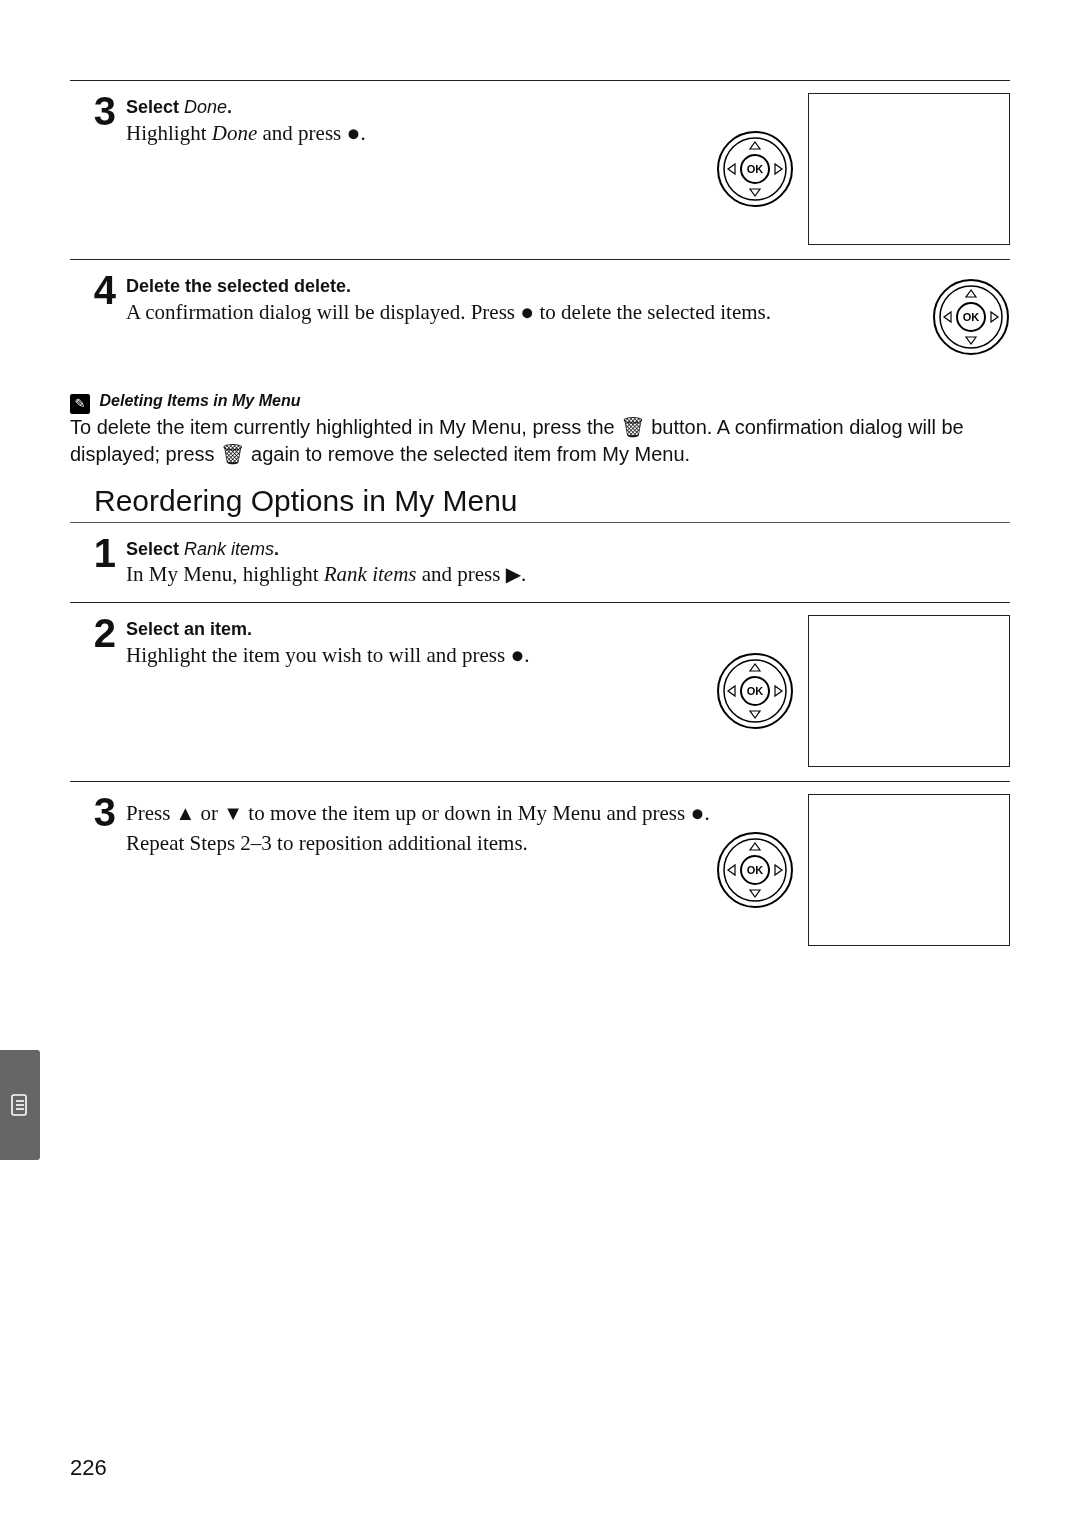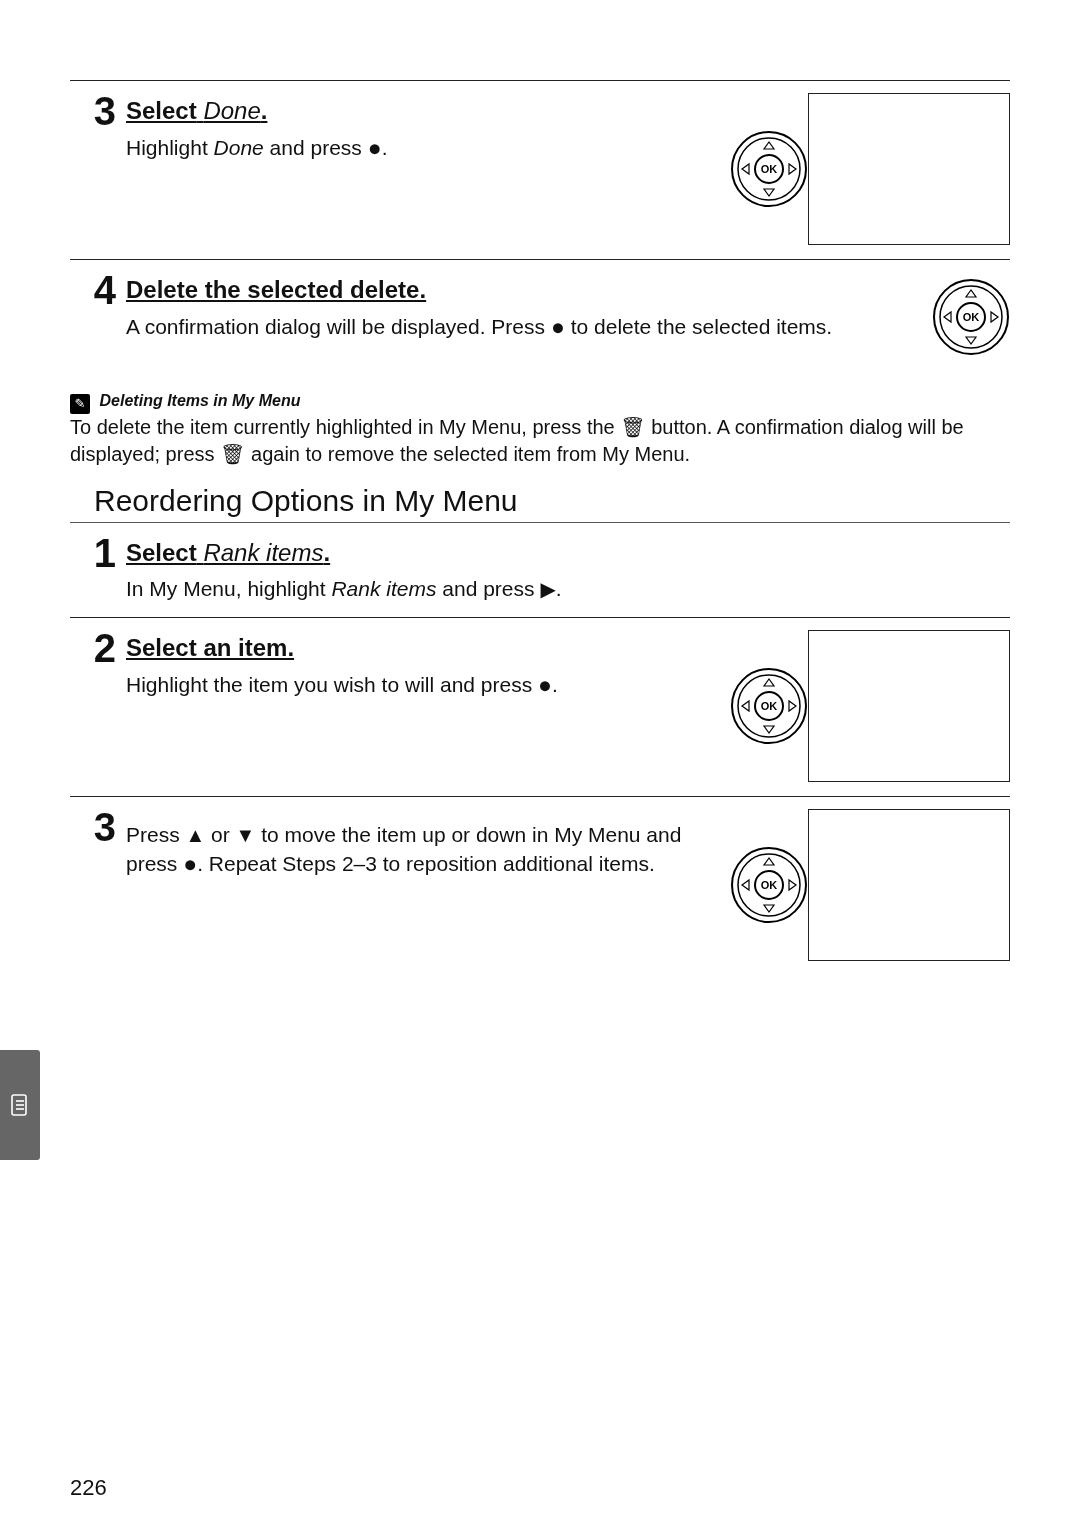--- a/index.html
+++ b/index.html
@@ -38,38 +38,38 @@
     width: 46px;
     text-align: right;
     padding-right: 10px;
     flex-shrink: 0;
   }
   .step-body {
     flex: 1;
     padding-top: 6px;
   }
   .step-title {
-    font-size: 24px;
+    font-size: 18px;
     font-weight: 700;
-    text-decoration: underline;
   }
   .step-title .italic {
     font-style: italic;
     font-weight: 500;
   }
   .step-desc {
     font-size: 21px;
     font-weight: 400;
-    margin-top: 8px;
     line-height: 1.35;
+    font-family: Liberation Serif, serif;
   }
   .step-desc .italic { font-style: italic; }
   .step-right {
     display: flex;
     align-items: flex-start;
+    gap: 14px;
     padding-top: 2px;
     flex-shrink: 0;
     min-height: 120px;
   }
   .placeholder-box {
     width: 200px;
     height: 150px;
     border: 1.5px solid #222;
     background: #fff;
   }
@@ -97,21 +97,21 @@
     border-radius: 2px;
   }
   .section-title {
     font-size: 30px;
     font-weight: 400;
     margin: 10px 0 4px 24px;
   }
   .page-number {
     position: absolute;
     left: 70px;
-    bottom: 28px;
+    bottom: 48px;
     font-size: 22px;
   }
   .side-tab {
     position: absolute;
     left: 0;
     top: 1050px;
     width: 40px;
     height: 110px;
     background: #666;
     display: flex;

